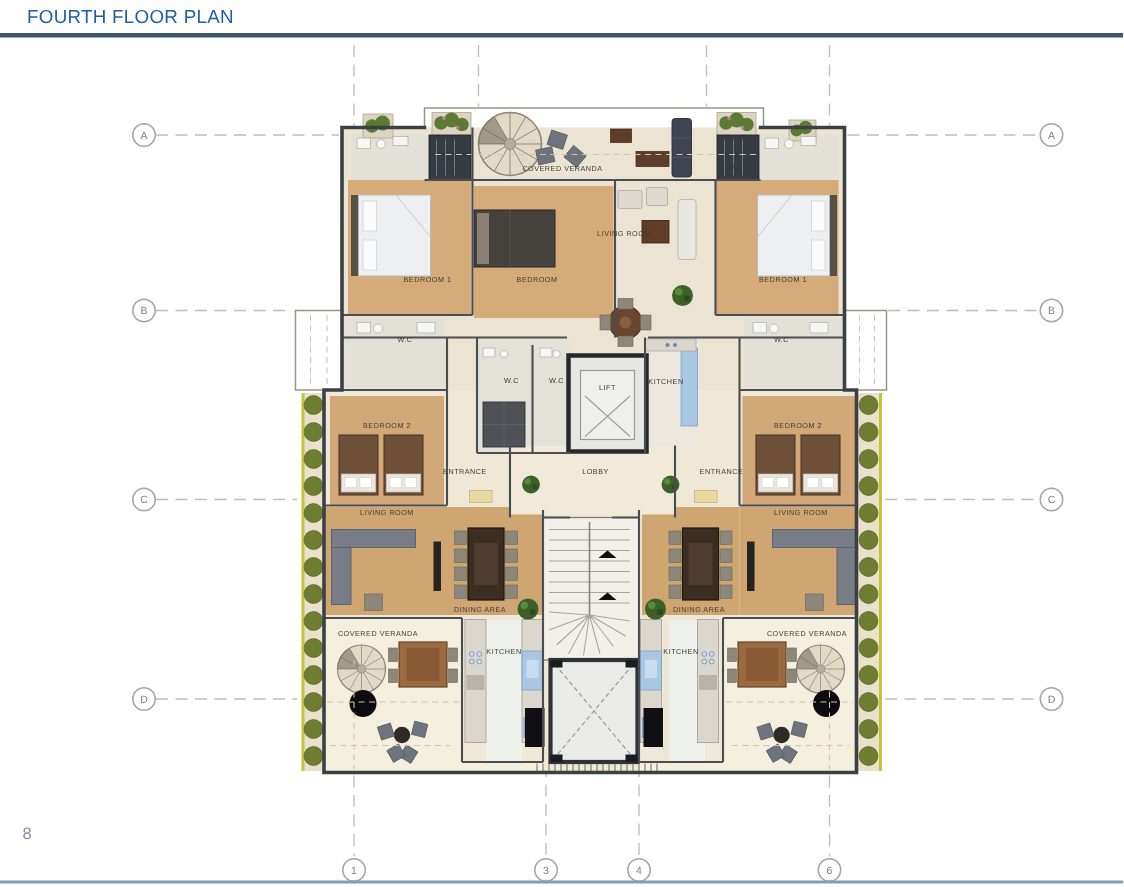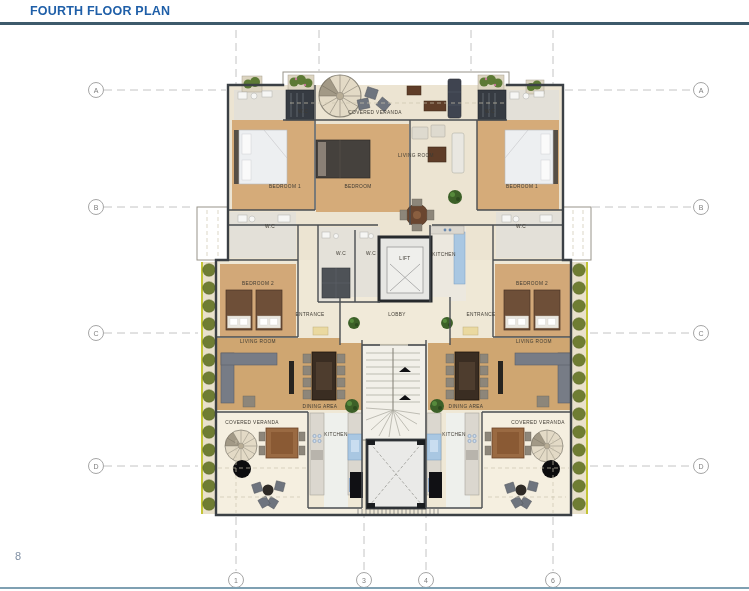--- a/index.html
+++ b/index.html
@@ -1,19 +1,19 @@
 <!DOCTYPE html>
 <html><head>
 <meta charset="utf-8">
 <style>
   html,body{margin:0;padding:0;background:#ffffff;}
   #stage{position:relative;width:749px;height:591px;background:#ffffff;overflow:hidden;
          font-family:"Liberation Sans",sans-serif;}
-  .title{position:absolute;left:18px;top:4px;font-size:12.5px;font-weight:bold;
-         color:#1f5fa8;letter-spacing:.2px;margin-left:12px;}
+  .title{position:absolute;left:18px;top:4px;font-size:12.5px;font-weight:normal;
+         color:#1f5fa8;letter-spacing:.2px;}
   .rule-top{position:absolute;left:0;top:22px;width:749px;height:2.5px;background:#3d5a6b;}
   .rule-bottom{position:absolute;left:0;top:587px;width:749px;height:2px;background:#7fa0b2;}
   .page-num{position:absolute;left:15px;top:550px;font-size:11px;color:#8090a4;}
   svg{position:absolute;left:0;top:0;}
   .lbl{font-family:"Liberation Sans",sans-serif;font-size:4.8px;fill:#3f3b33;
        text-anchor:middle;letter-spacing:.35px;}
   .glbl{font-family:"Liberation Sans",sans-serif;font-size:7px;fill:#7e7e7e;text-anchor:middle;}
   .gline{stroke:#bdbdbd;stroke-width:.9;stroke-dasharray:8 5;fill:none;}
   .gcirc{fill:#fff;stroke:#a6a6a6;stroke-width:1;}
   .wall{stroke:#3b4045;stroke-width:2.4;fill:none;stroke-linecap:square;}

